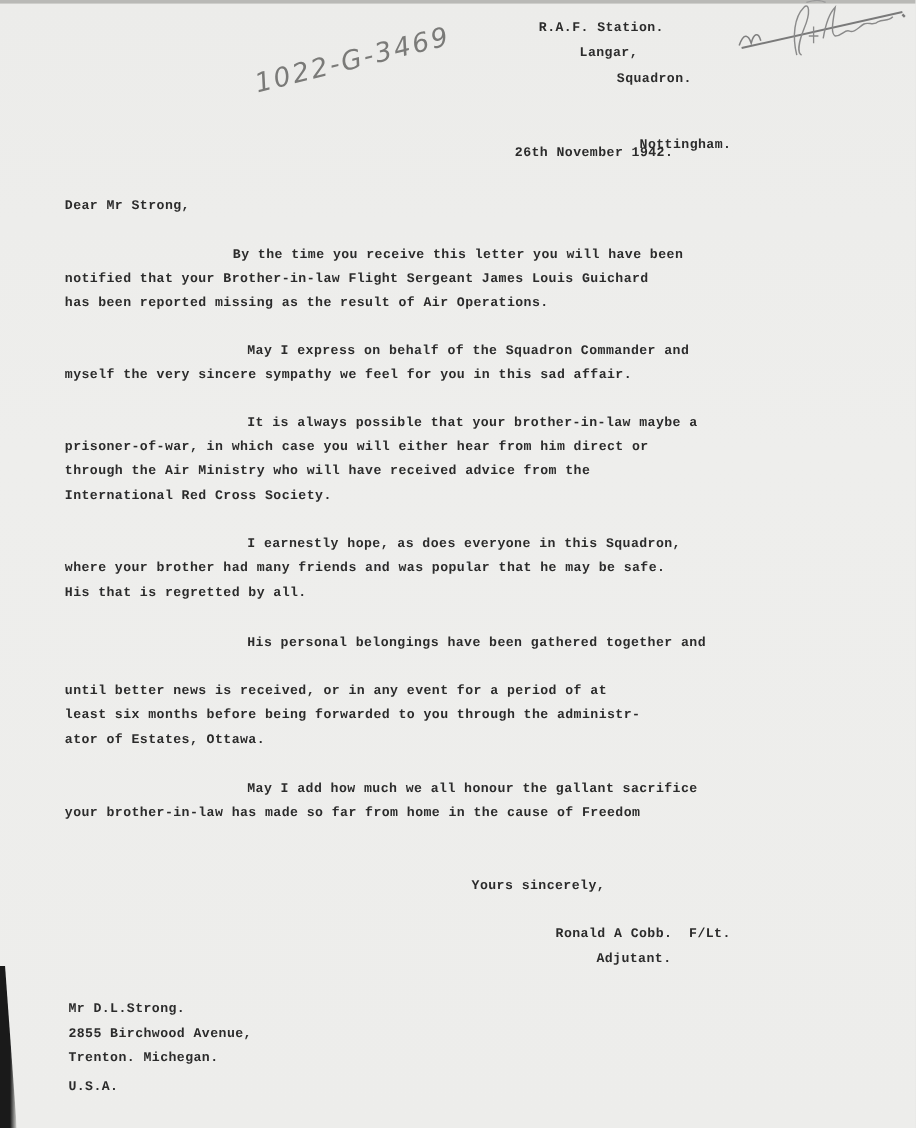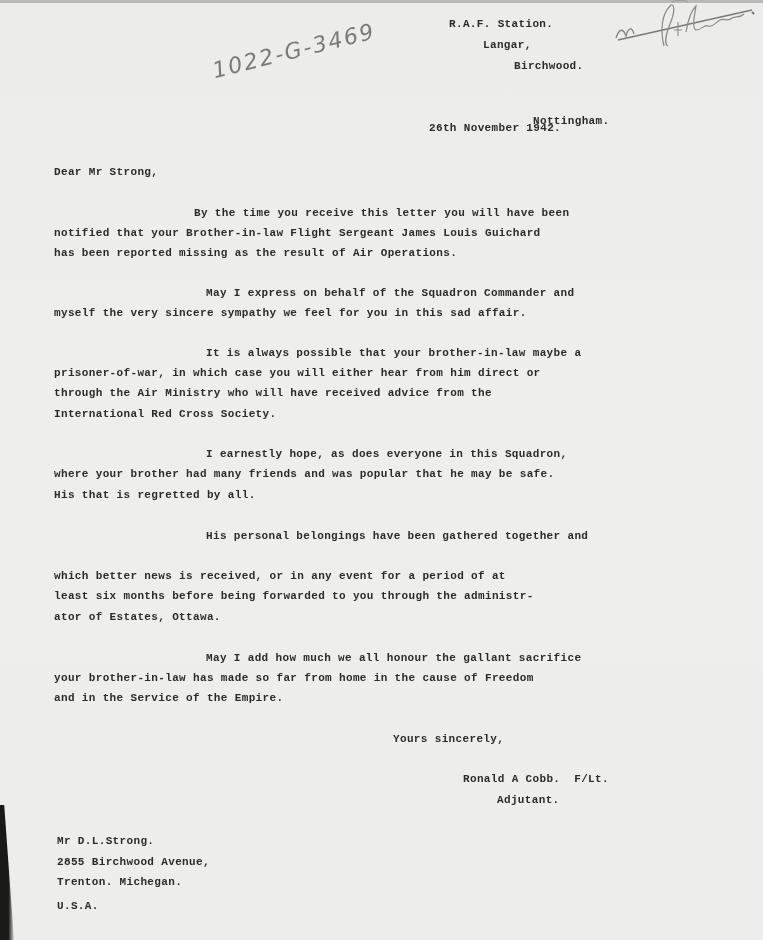--- a/index.html
+++ b/index.html
@@ -49,21 +49,21 @@
     <path d="M6 40 L140 10" stroke="#7a7a7a" stroke-width="1.6" fill="none"></path>
     <path d="M52 46 C48 30, 50 14, 58 6 C62 2, 64 10, 58 24 C54 34, 52 44, 56 46" stroke="#8a8a8a" stroke-width="1.2" fill="none"></path>
     <path d="M62 30 L70 30 M66 22 L66 36" stroke="#8a8a8a" stroke-width="1.1" fill="none"></path>
     <path d="M74 32 C76 20, 80 10, 84 6 C82 18, 80 28, 84 30 C90 30, 92 24, 96 26 C100 28, 104 22, 108 20 C112 18, 116 22, 120 18 C124 16, 128 18, 132 14" stroke="#8a8a8a" stroke-width="1.2" fill="none"></path>
     <path d="M140 12 L142 14" stroke="#7a7a7a" stroke-width="2" fill="none"></path>
     <path d="M60 2 C66 0, 72 0, 76 2" stroke="#9a9a9a" stroke-width="1" fill="none"></path>
   </svg>
 
   <div class="line" style="left:449px; top:14px;">R.A.F. Station.</div>
   <div class="line" style="left:483px; top:35px;">Langar,</div>
-  <div class="line" style="left:514px; top:56px;">Birchwood.</div>
+  <div class="line" style="left:514px; top:56px;">Squadron.</div>
   <div class="line" style="left:533px; top:77px;margin-top:34px;">Nottingham.</div>
 
   <div class="line" style="left:429px; top:118px;">26th November 1942.</div>
 
   <div class="line" style="left:54px; top:162px;">Dear Mr Strong,</div>
 
   <div class="line" style="left:194px; top:203px;">By the time you receive this letter you will have been</div>
   <div class="line" style="left:54px; top:223px;">notified that your Brother-in-law Flight Sergeant James Louis Guichard</div>
   <div class="line" style="left:54px; top:243px;">has been reported missing as the result of Air Operations.</div>
 
@@ -73,27 +73,26 @@
   <div class="line" style="left:206px; top:343px;">It is always possible that your brother-in-law maybe a</div>
   <div class="line" style="left:54px; top:363px;">prisoner-of-war, in which case you will either hear from him direct or</div>
   <div class="line" style="left:54px; top:383px;">through the Air Ministry who will have received advice from the</div>
   <div class="line" style="left:54px; top:404px;">International Red Cross Society.</div>
 
   <div class="line" style="left:206px; top:444px;">I earnestly hope, as does everyone in this Squadron,</div>
   <div class="line" style="left:54px; top:464px;">where your brother had many friends and was popular that he may be safe.</div>
   <div class="line" style="left:54px; top:485px;">His that is regretted by all.</div>
 
   <div class="line" style="left:206px; top:526px;">His personal belongings have been gathered together and</div>
-  <div class="line" style="left:54px; top:566px;">which better news is received, or in any event for a period of at</div>
+  <div class="line" style="left:54px; top:566px;">until better news is received, or in any event for a period of at</div>
   <div class="line" style="left:54px; top:586px;">least six months before being forwarded to you through the administr-</div>
   <div class="line" style="left:54px; top:607px;">ator of Estates, Ottawa.</div>
 
   <div class="line" style="left:206px; top:648px;">May I add how much we all honour the gallant sacrifice</div>
   <div class="line" style="left:54px; top:668px;">your brother-in-law has made so far from home in the cause of Freedom</div>
-  <div class="line" style="left:54px; top:688px;">and in the Service of the Empire.</div>
 
   <div class="line" style="left:393px; top:729px;">Yours sincerely,</div>
 
   <div class="line" style="left:463px; top:769px;">Ronald A Cobb.  F/Lt.</div>
   <div class="line" style="left:497px; top:790px;">Adjutant.</div>
 
   <div class="line" style="left:57px; top:831px;">Mr D.L.Strong.</div>
   <div class="line" style="left:57px; top:852px;">2855 Birchwood Avenue,</div>
   <div class="line" style="left:57px; top:872px;">Trenton. Michegan.</div>
   <div class="line" style="left:57px; top:896px;">U.S.A.</div>

